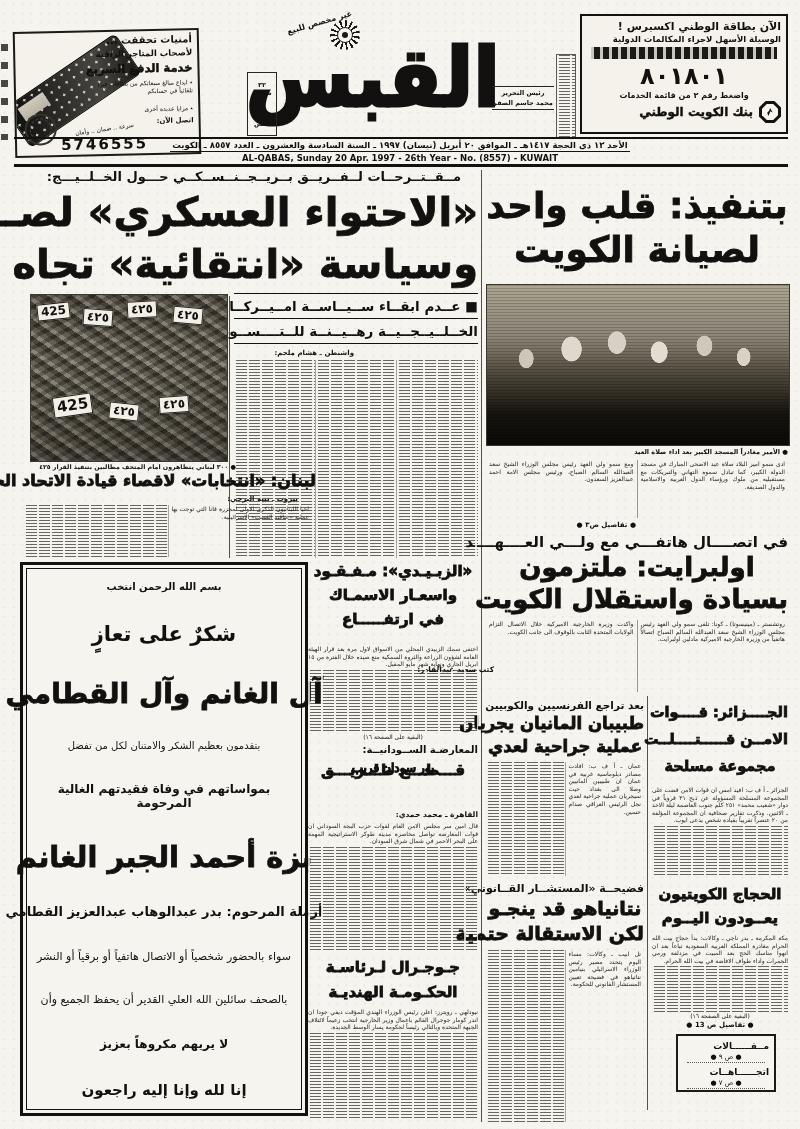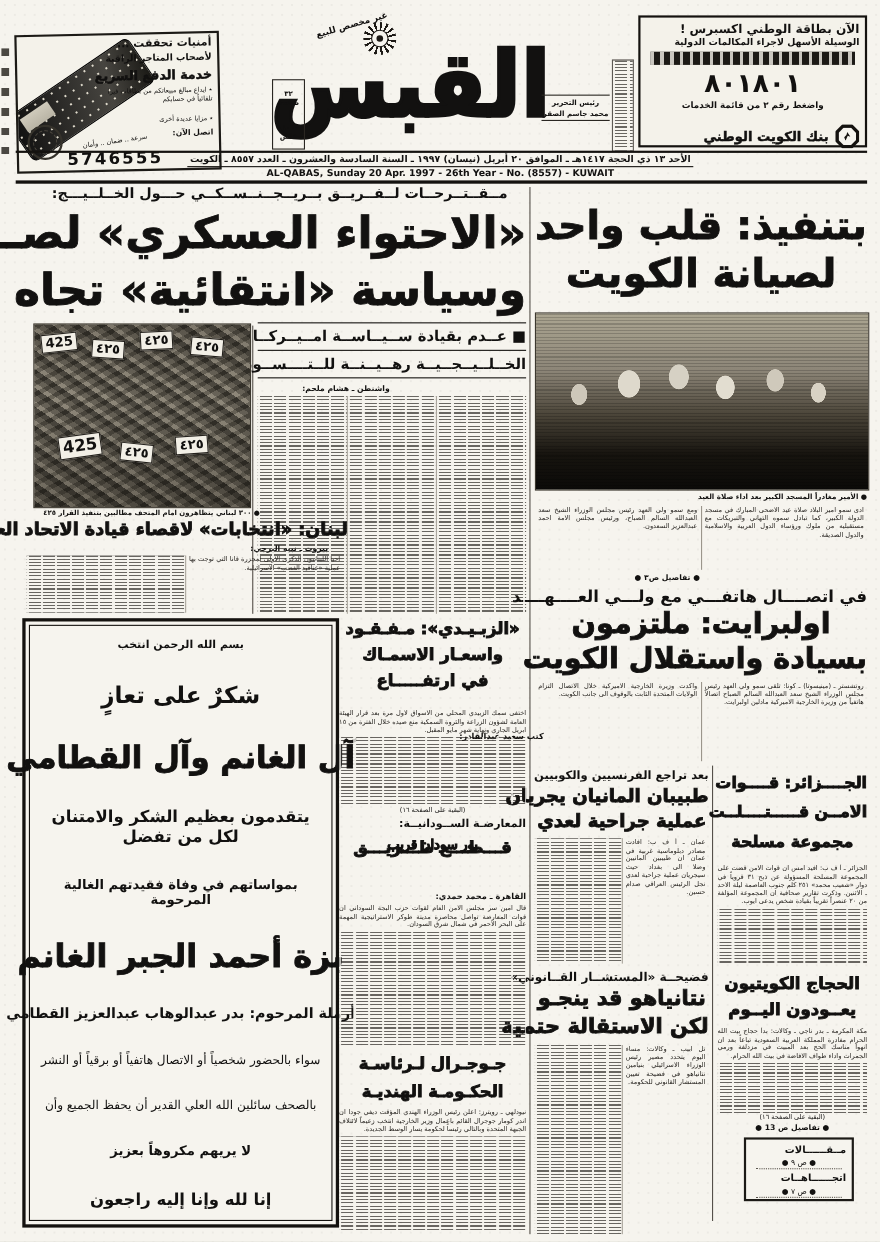--- a/index.html
+++ b/index.html
@@ -101,21 +101,21 @@
   </div>
 
   <div class="abs greek" style="left:556px;top:54px;width:18px;height:82px;border:1px solid #3c3832;"></div>
 
   <div class="abs" style="left:580px;top:14px;width:208px;height:120px;border:2px solid #14120f;background:#f4f2ea;padding:4px 5px;box-sizing:border-box;">
     <div class="b r" style="font-size:11px;">الآن بطاقة الوطني اكسبرس !</div>
     <div class="b r" style="font-size:8.5px;margin-top:1px;">الوسيلة الأسهل لاجراء المكالمات الدولية</div>
     <div class="band" style="height:12px;margin:3px 4px;"></div>
     <div class="b c nw" style="font-size:24px;letter-spacing:7px;line-height:28px;">٨٠١٨٠١</div>
     <div class="b c" style="font-size:8px;margin-top:1px;">واضغط رقم ٢ من قائمة الخدمات</div>
-    <div style="display:flex;align-items:center;justify-content:flex-start;gap:6px;margin-top:13px;">
+    <div style="display:flex;align-items:center;justify-content:flex-start;gap:6px;margin-top:1px;">
       <div class="octagon" style="width:22px;height:22px;flex:0 0 22px;">
         <div class="in"></div>
         <div class="bird"></div>
       </div>
       <div class="b" style="font-size:12px;-webkit-text-stroke:.4px #121110;">بنك الكويت الوطني</div>
     </div>
   </div>
 
   <div class="abs hr2" style="left:14px;top:137px;width:774px;"></div>
   <div class="abs c b nw" style="left:0;top:140px;width:800px;font-size:8.5px;">الأحد ١٣ ذي الحجة ١٤١٧هـ ـ الموافق ٢٠ أبريل (نيسان) ١٩٩٧ ـ السنة السادسة والعشرون ـ العدد ٨٥٥٧ ـ الكويت</div>
@@ -200,21 +200,21 @@
     <div class="idx-page c">● ص ٩ ●</div>
     <div class="idx-row r">اتجــــــاهــات</div>
     <div class="idx-page c">● ص ٧ ●</div>
   </div>
 
   <div class="abs c b nw" style="left:32px;top:169px;width:444px;font-size:13px;">مــقــتــرحــات لــفــريــق بــريــجــنــســكــي حـــول الخــلــيـــج:</div>
   <div class="abs c b hl nw" style="left:28px;top:186px;width:450px;font-size:40px;line-height:52px;">«الاحتواء العسكري» لصــدام</div>
   <div class="abs c b hl nw" style="left:28px;top:238px;width:450px;font-size:40px;line-height:52px;">وسياسة «انتقائية» تجاه ايران</div>
 
   <div class="abs" style="left:234px;top:293px;width:244px;">
-    <div class="c b nw" style="border-top:1.5px solid #14120f;border-bottom:1px solid #14120f;padding:4px 0;font-size:13.5px;">■ عــدم بقيادة ســيــاســة امــيــركــا</div>
+    <div class="c b nw" style="border-top:1.5px solid #14120f;border-bottom:1px solid #14120f;padding:4px 0;font-size:13.5px;">■ عــدم ابقــاء ســيــاســة امــيــركــا</div>
     <div class="c b nw" style="border-bottom:1.5px solid #14120f;padding:4px 0;font-size:13.5px;">الخــلــيــجــيــة رهــيــنــة للــتــــســويــة</div>
   </div>
   <div class="abs b r" style="left:234px;top:349px;width:120px;font-size:7px;">واشنطن ـ هشام ملحم:</div>
   <div class="abs cols" style="left:234px;top:360px;width:244px;height:198px;">
     <div class="col greek"></div>
     <div class="col greek"></div>
     <div class="col greek"></div>
   </div>
 
   <div class="abs demo-photo" style="left:30px;top:294px;width:196px;height:166px;">
@@ -236,21 +236,21 @@
       <div class="fill greek"></div>
     </div>
     <div class="col greek"></div>
   </div>
 
   <div class="abs obit-box" style="left:20px;top:562px;width:282px;height:548px;background:#f6f4ee;">
     <div class="obit-inner">
       <div class="b" style="font-size:10px;">بسم الله الرحمن انتخب</div>
       <div class="b" style="font-size:21px;">شكرٌ على تعازٍ</div>
       <div class="b hl nw" style="font-size:28px;">آل الغانم وآل القطامي</div>
-      <div style="font-size:15px;font-weight:bold;">يتقدمون بعظيم الشكر والامتنان لكل من تفضل</div>
+      <div style="font-size:10px;font-weight:normal;">يتقدمون بعظيم الشكر والامتنان لكل من تفضل</div>
       <div style="font-size:12px;font-weight:bold;">بمواساتهم في وفاة فقيدتهم الغالية المرحومة</div>
       <div class="b hl nw" style="font-size:29px;">بزة أحمد الجبر الغانم</div>
       <div class="b nw" style="font-size:13px;">أرملة المرحوم: بدر عبدالوهاب عبدالعزيز القطامي</div>
       <div style="font-size:11px;">سواء بالحضور شخصياً أو الاتصال هاتفياً أو برقياً أو النشر</div>
       <div style="font-size:11px;">بالصحف سائلين الله العلي القدير أن يحفظ الجميع وأن</div>
       <div style="font-size:12px;font-weight:bold;">لا يريهم مكروهاً بعزيز</div>
       <div class="b" style="font-size:15px;">إنا لله وإنا إليه راجعون</div>
     </div>
   </div>
 

